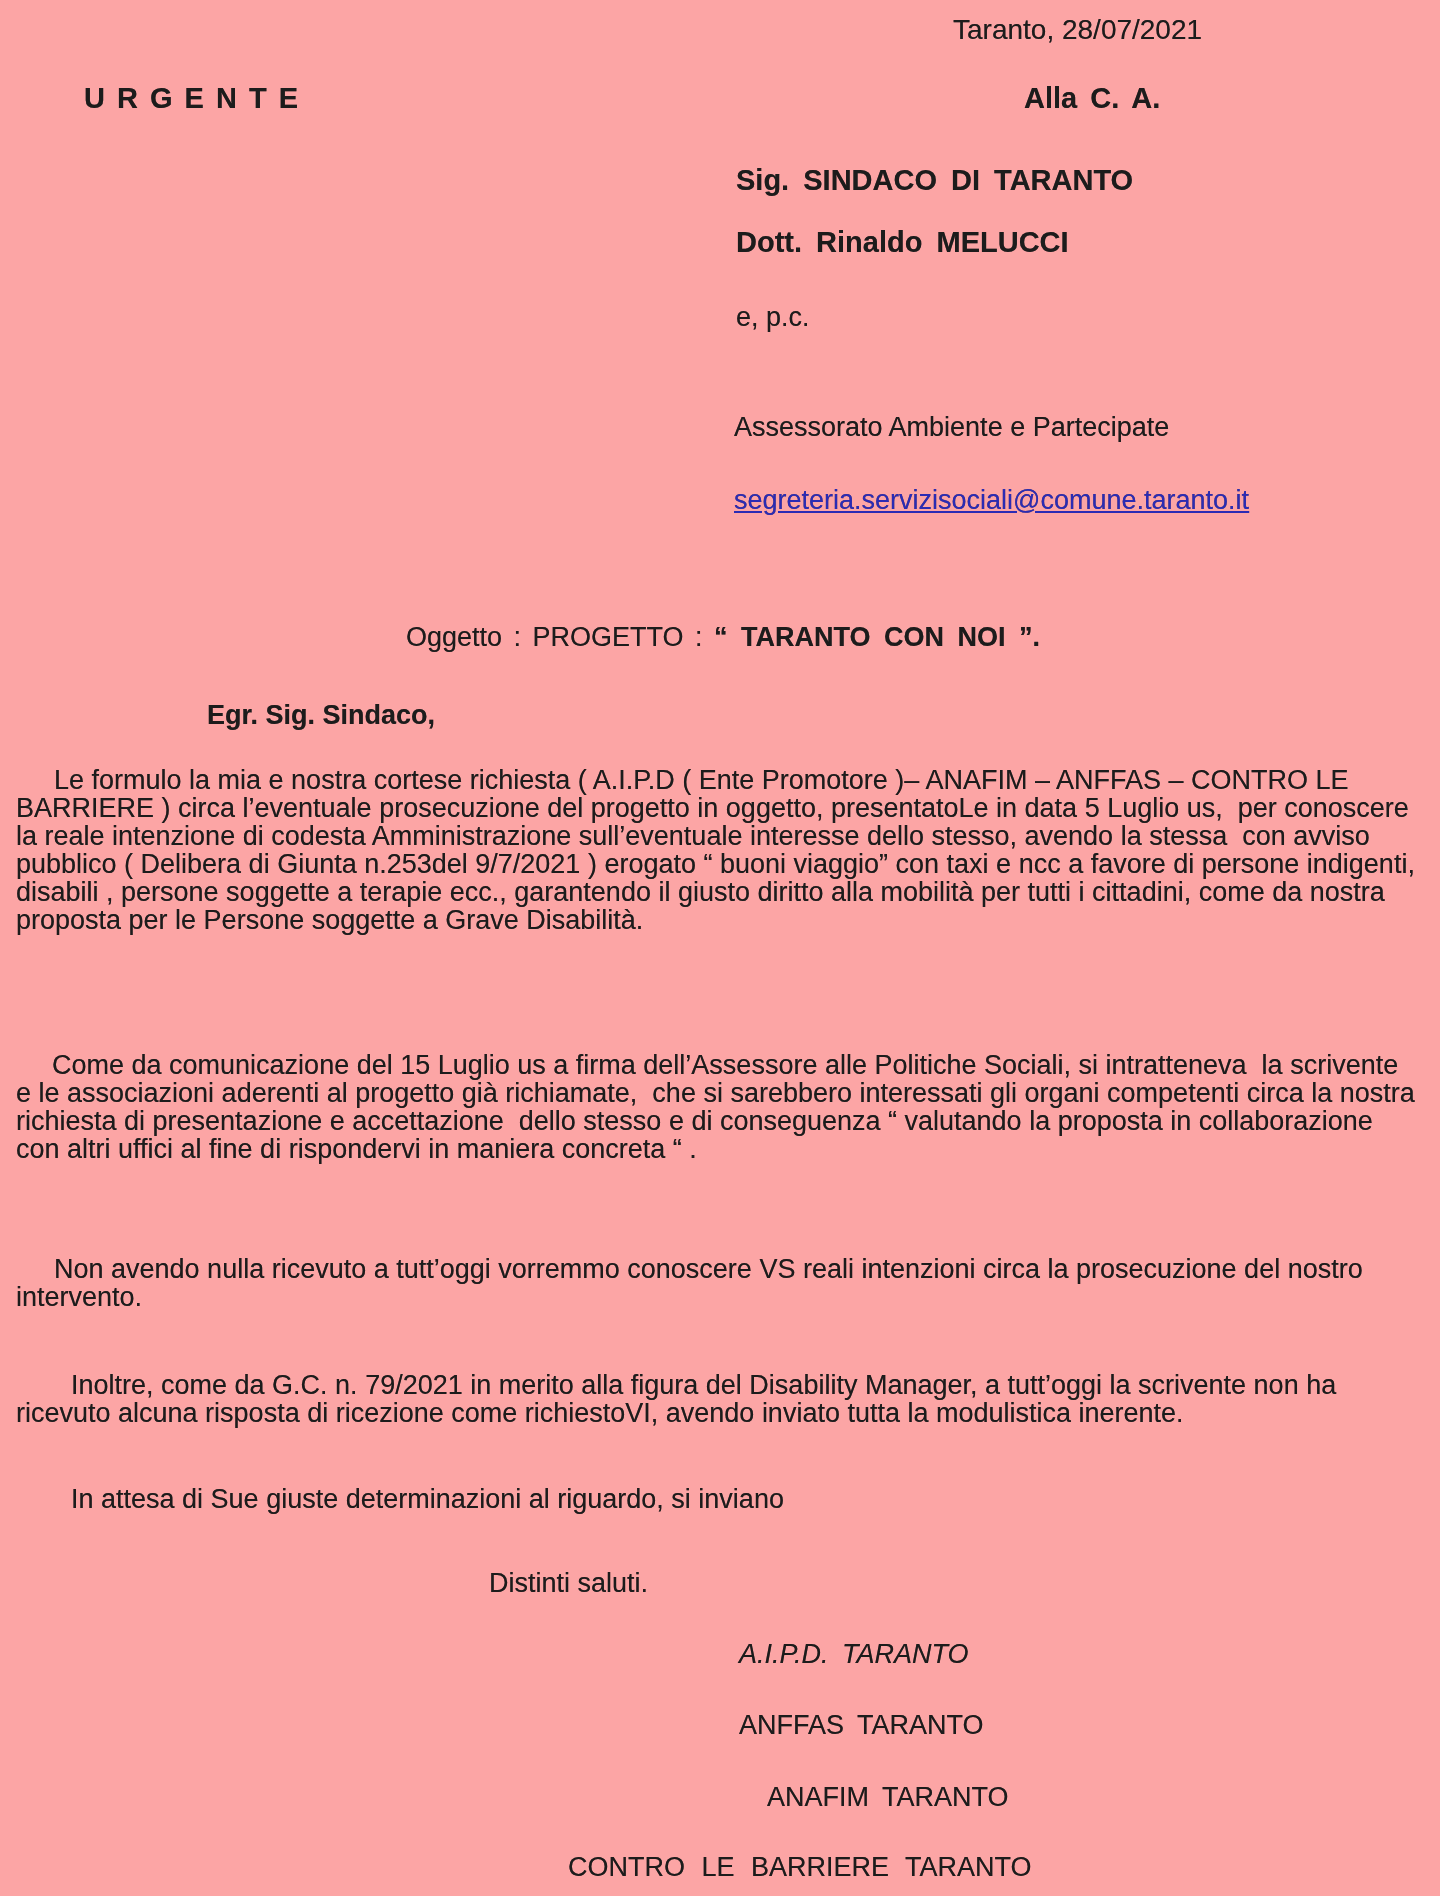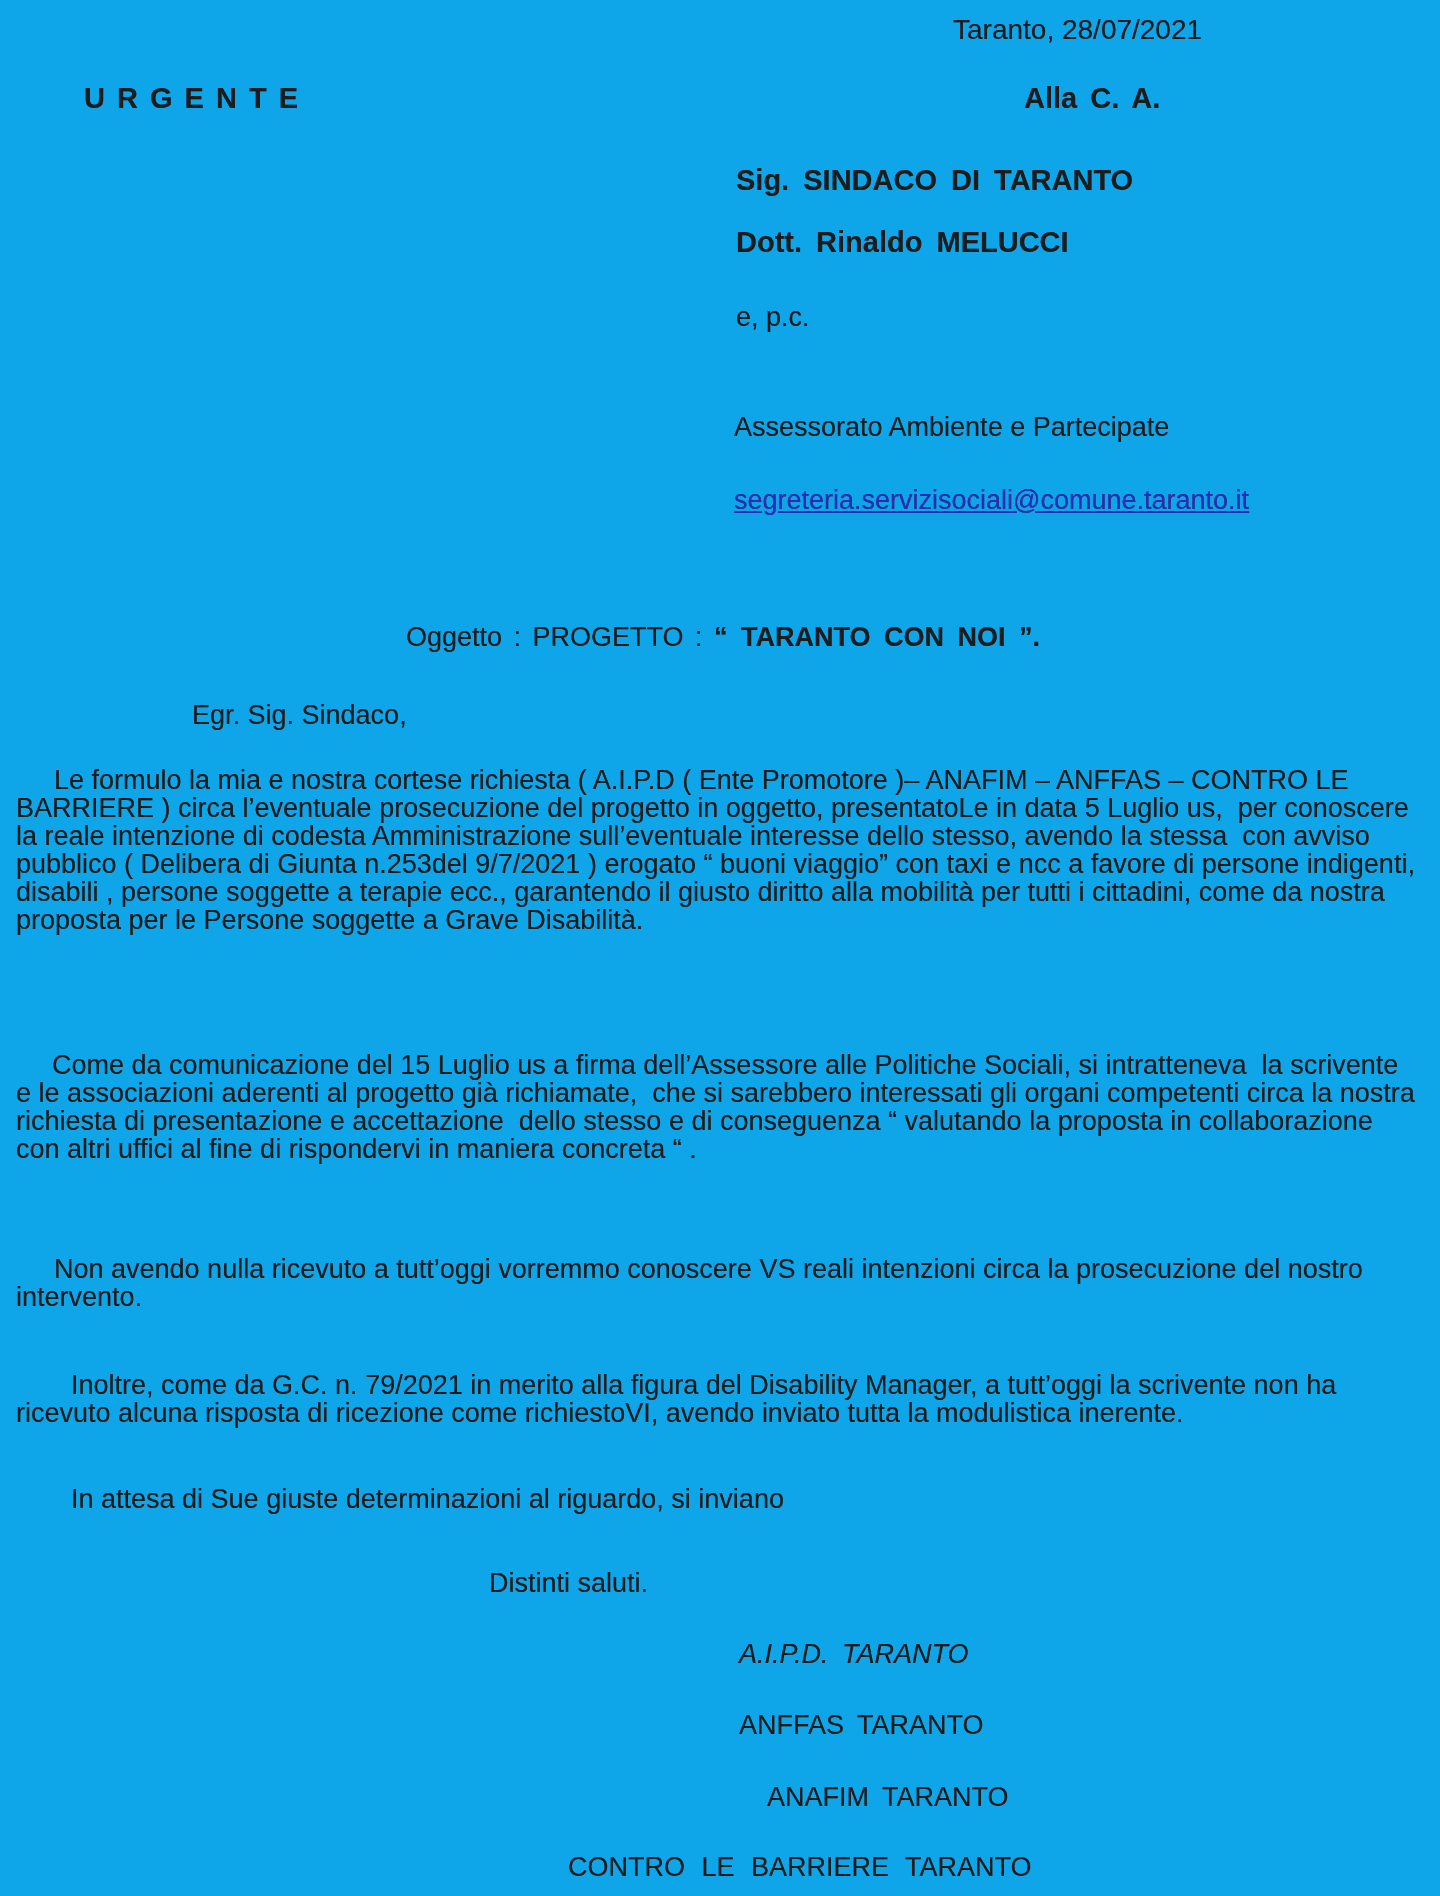--- a/index.html
+++ b/index.html
@@ -5,42 +5,42 @@
 <style>
   html, body {
     margin: 0;
     padding: 0;
     background: #ffffff;
   }
   .page {
     position: relative;
     width: 1440px;
     height: 1896px;
-    background: #0ea5e9;
+    background: #fca5a5;
     color: #1c1c1c;
     font-family: "Liberation Sans", "DejaVu Sans", sans-serif;
     font-size: 27px;
     overflow: hidden;
     text-shadow: 0 0 0.5px rgba(20,20,20,0.55);
   }
   .abs { position: absolute; white-space: pre-wrap; }
   .b { font-weight: bold; }
 
   .date-line        { top: 14px;   left: 953px;  font-size: 28px; }
   .urgent           { top: 82px;   left: 84px;   font-size: 29px; font-weight: bold; letter-spacing: 2px; }
   .alla-ca          { top: 82px;   left: 1024px; font-size: 29px; font-weight: bold; word-spacing: 5px; }
   .recipient-1      { top: 164px;  left: 736px;  font-size: 29px; font-weight: bold; word-spacing: 6px; }
   .recipient-2      { top: 226px;  left: 736px;  font-size: 29px; font-weight: bold; word-spacing: 6px; }
   .cc-label         { top: 302px;  left: 736px;  }
   .cc-left          { top: 342px;  left: 14px;   }
   .cc-right         { top: 412px;  left: 734px;  }
   .email-link       { top: 485px;  left: 734px;  color: #2b2bb4; text-decoration: underline; cursor: pointer; text-align: right; }
   .subject          { top: 622px;  left: 406px;  word-spacing: 4px; }
   .subject .b       { word-spacing: 6px; }
-  .greeting         { top: 700px;  left: 192px;  }
+  .greeting         { top: 700px;  left: 207px; font-weight: bold;  }
 
   .para {
     left: 16px;
     width: 1402px;
     line-height: 28px;
     text-align: left;
   }
   .p1 { top: 766px;  text-indent: 38px; }
   .p2 { top: 1051px; text-indent: 36px; }
   .p3 { top: 1255px; text-indent: 38px; }

